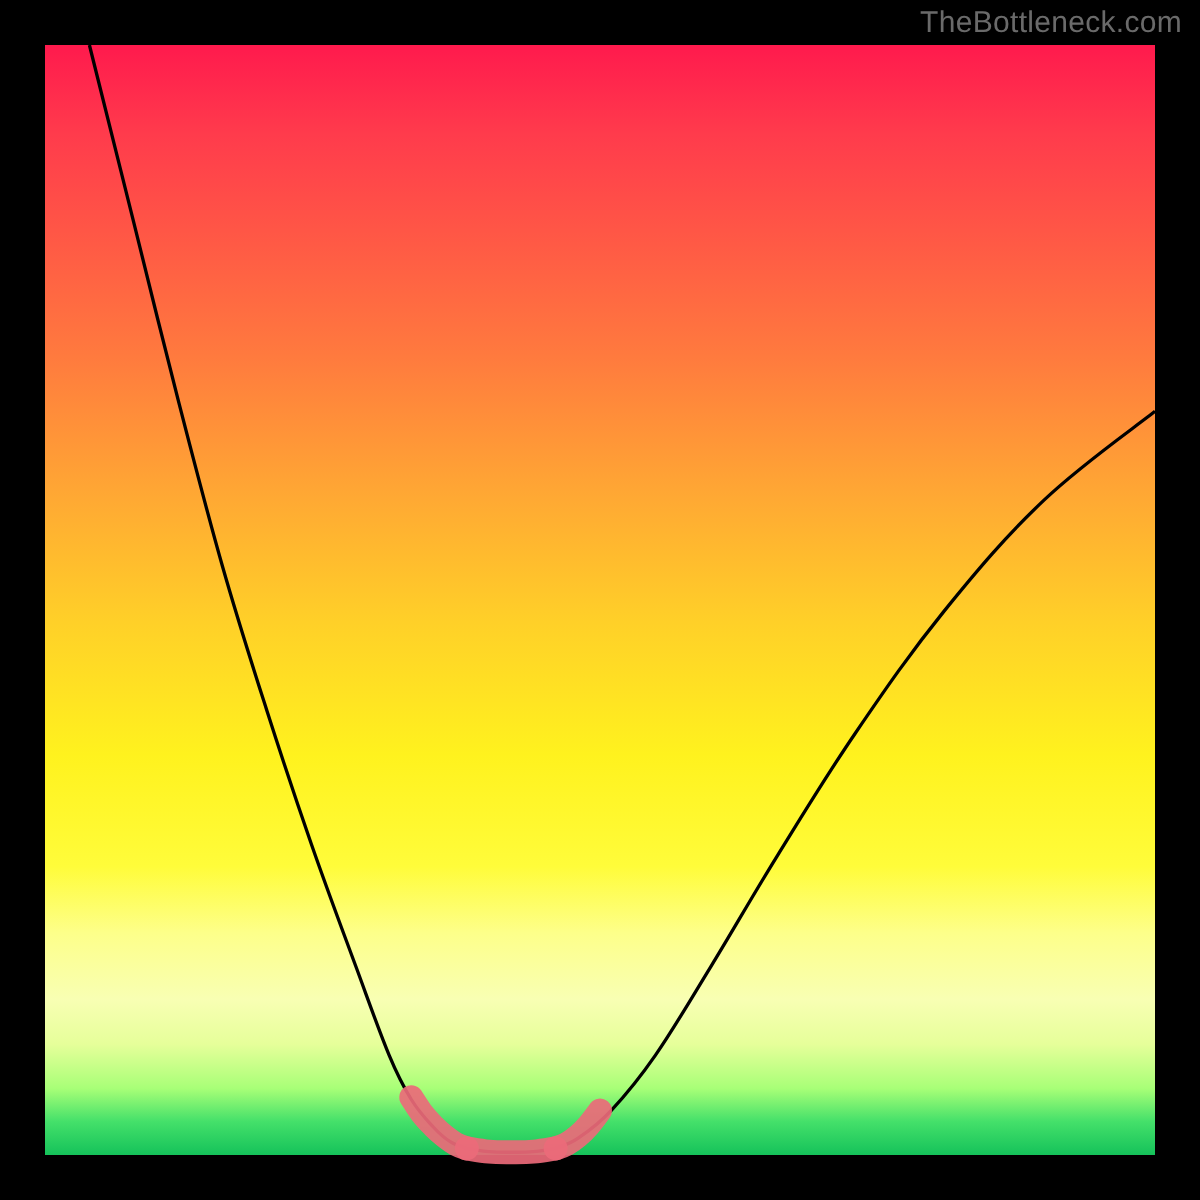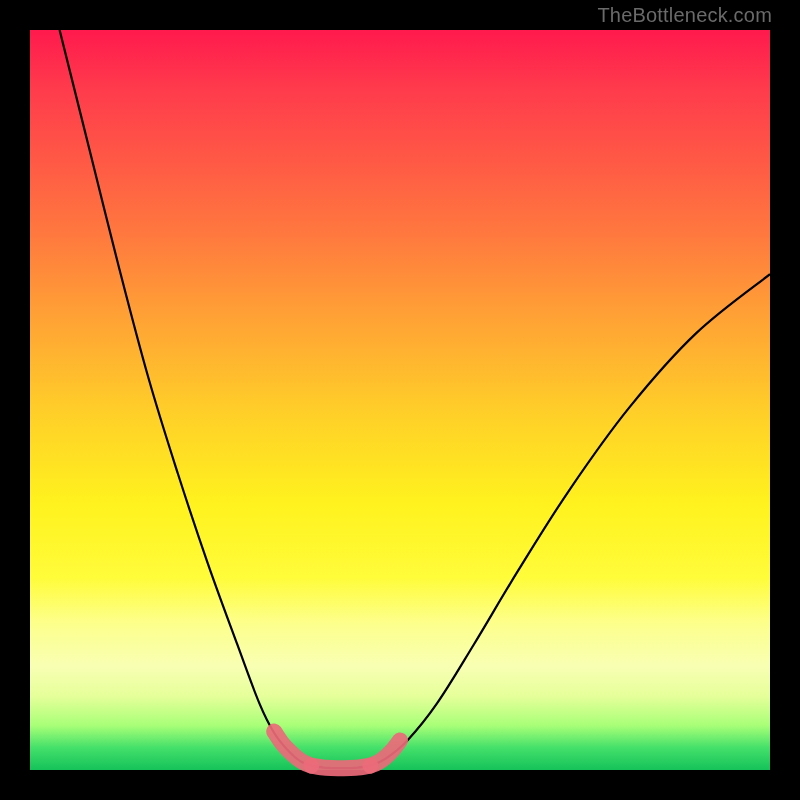--- a/index.html
+++ b/index.html
@@ -39,21 +39,21 @@
       #f8ffb3 86%,
       #e6ff9a 90%,
       #a8ff77 94%,
       #44e06a 97%,
       #15c25a 100%
     );
   }
   .watermark {
     position: absolute;
     top: 4px;
-    right: 28px;
+    right: 12px;
     color: #6a6a6a;
     font-size: 20px;
     letter-spacing: 0.2px;
     user-select: none;
   }
   svg.curves {
     position: absolute;
     left: 0;
     top: 0;
     width: 740px;

